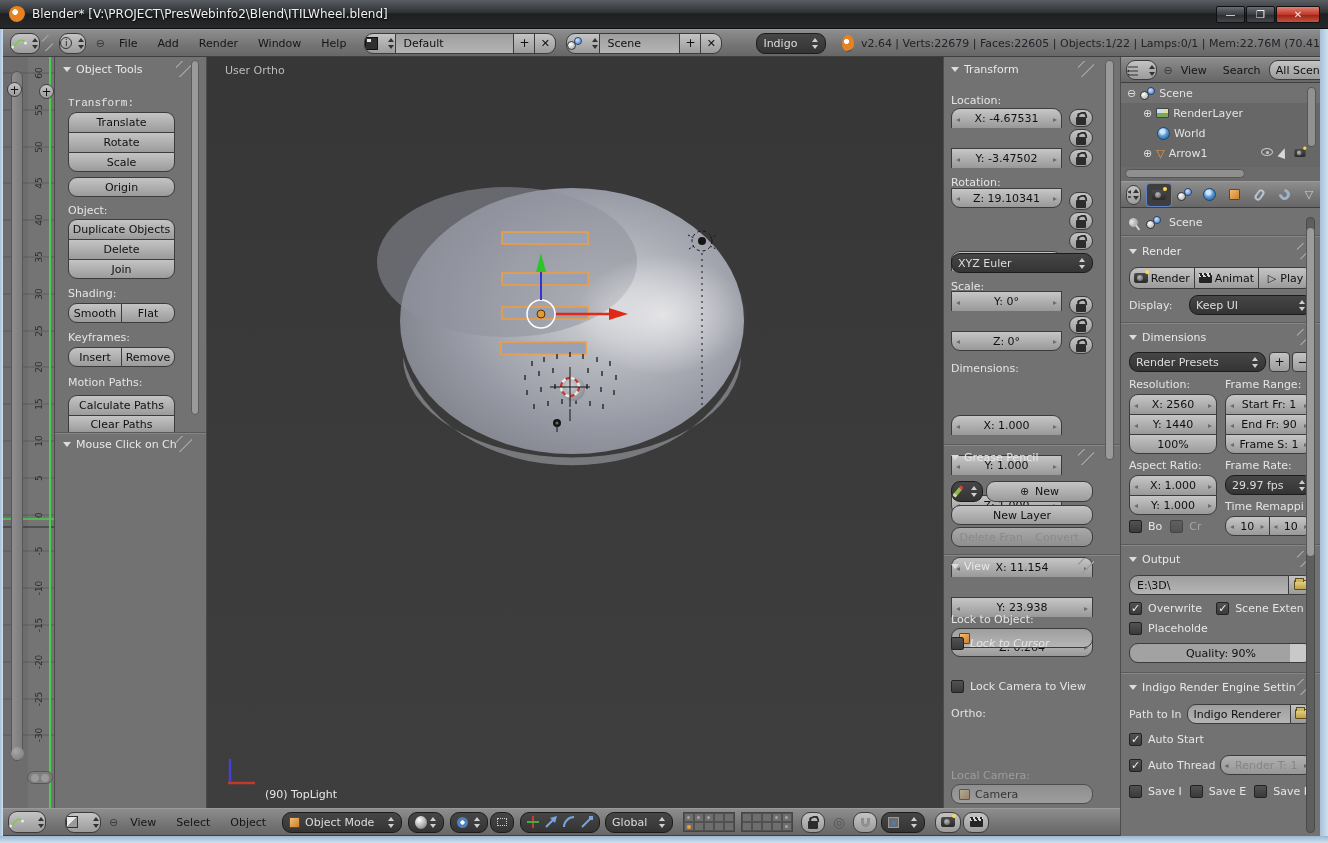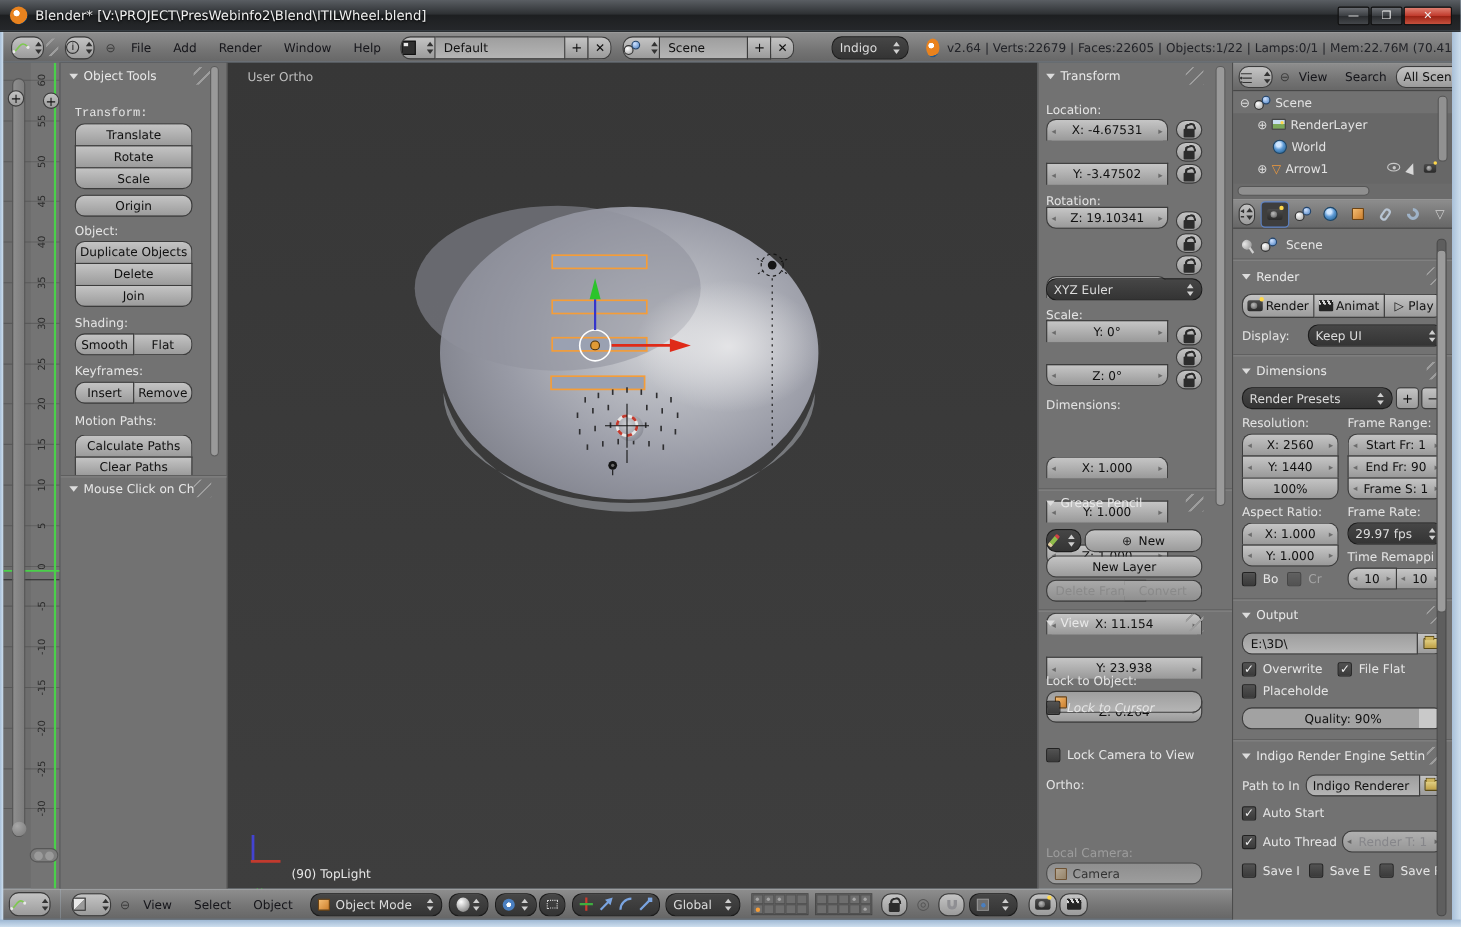--- a/index.html
+++ b/index.html
@@ -798,21 +798,21 @@
     <div class="f" style="padding:8px 8px 0 8px;">
       <div class="field" style="flex:1;height:20px;border-radius:9px 0 0 9px;">E:\3D\</div>
       <div class="btn" style="width:24px;height:20px;border-radius:0 9px 9px 0;border-left:none;">
           <span class="folder"></span>
         </div>
     </div>
     <div class="f" style="padding:7px 8px 0 8px;">
       <span class="cb on"></span>
       <span class="cbl">Overwrite</span>
       <span class="cb on" style="margin-left:14px;"></span>
-      <span class="cbl">File Flat</span>
+      <span class="cbl">Scene Exten</span>
     </div>
     <div class="f" style="padding:7px 8px 0 8px;">
       <span class="cb"></span>
       <span class="cbl">Placeholde</span>
     </div>
     <div style="padding:8px 8px 0 8px;">
       <div class="btn" style="height:20px;background:linear-gradient(90deg,#a2a2a2 0 88%,#c9c9c9 88% 100%);">Quality: 90%</div>
     </div>
     <div class="sep" style="margin-top:9px;"></div>
 

